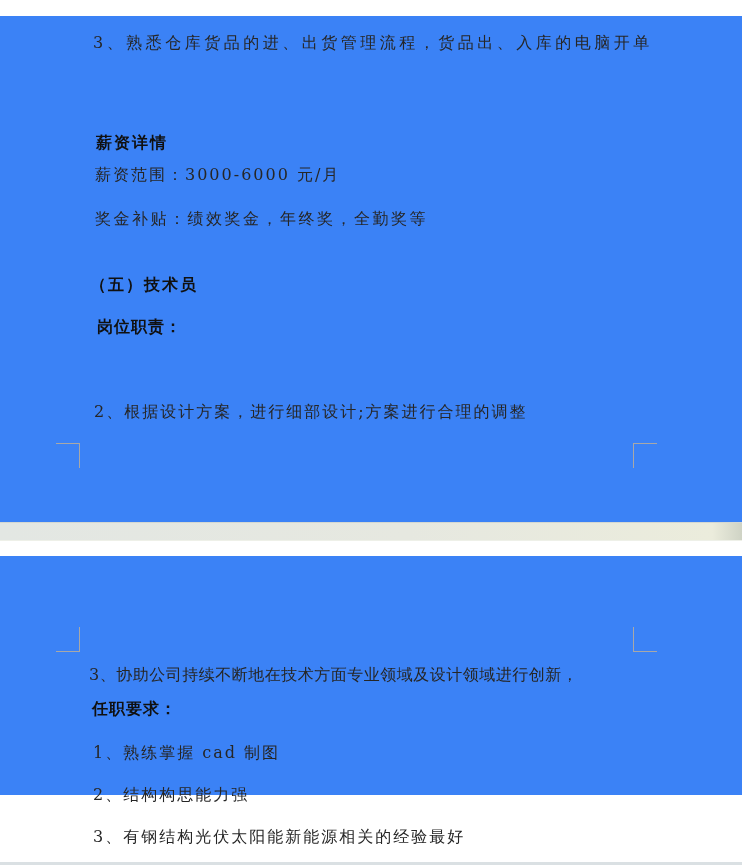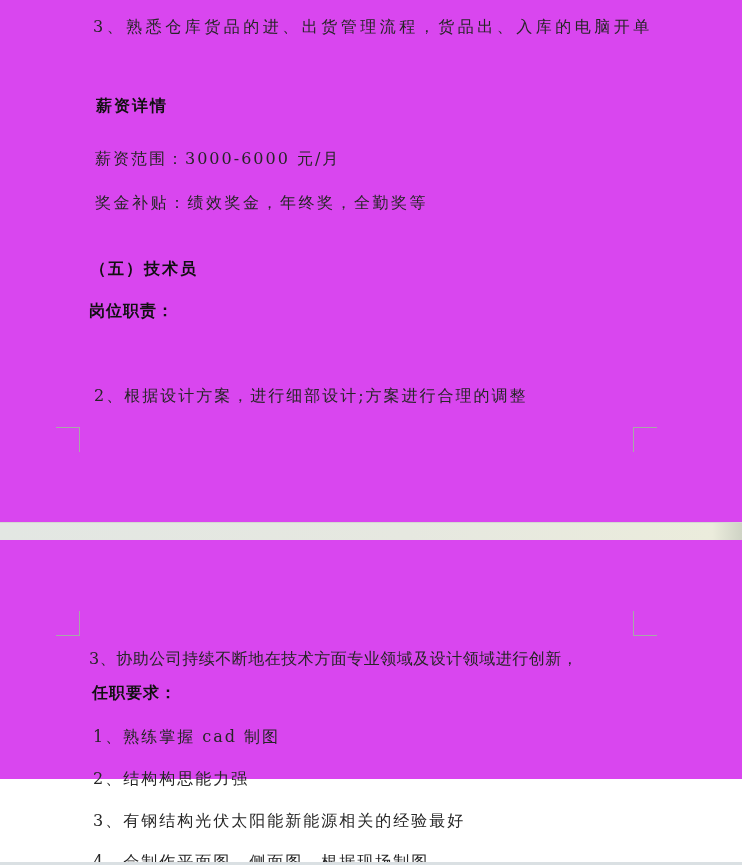--- a/index.html
+++ b/index.html
@@ -1,21 +1,21 @@
 <!DOCTYPE html>
 <html><head>
 <meta charset="utf-8">
 <style>
   html,body{margin:0;padding:0;}
   body{
     width:742px;height:865px;position:relative;overflow:hidden;
     background:#ffffff;
     font-family:"DejaVu Serif","Liberation Serif",serif;
   }
-  .page{position:absolute;left:0;width:742px;background:#d946ef;}
+  .page{position:absolute;left:0;width:742px;background:#3b82f6;margin-top:16px;}
   .line{
     position:absolute;white-space:pre;
     font-size:16px;line-height:21px;color:#262626;
   }
   .bold{font-weight:bold;color:#101010;}
   
   .mark{position:absolute;width:23px;height:24px;}
   .mark.p1-left {left:56px;top:427px;border-top:1px solid #a8a8a8;border-right:1px solid #a8a8a8;}
   .mark.p1-right{left:633px;top:427px;border-top:1px solid #a8a8a8;border-left:1px solid #a8a8a8;}
   .mark.p2-left {left:56px;top:611px;border-bottom:1px solid #a8a8a8;border-right:1px solid #a8a8a8;}
@@ -32,25 +32,25 @@
     background:#dae0e3;z-index:5;
   }
 </style>
 </head>
 <body>
 
 <div style="position:absolute;inset:0;">
 
   <div class="page" style="top:0;height:522px;">
     <div class="line" style="top:16px;left:93px;letter-spacing:3.5px;">3、熟悉仓库货品的进、出货管理流程，货品出、入库的电脑开单</div>
-    <div class="line bold" style="top:95px;left:96px;letter-spacing:2px;">薪资详情</div>
+    <div class="line bold" style="top:116px;left:96px;letter-spacing:2px;">薪资详情</div>
     <div class="line" style="top:148px;left:95px;letter-spacing:2px;">薪资范围：3000-6000 元/月</div>
     <div class="line" style="top:192px;left:95px;letter-spacing:2.5px;">奖金补贴：绩效奖金，年终奖，全勤奖等</div>
     <div class="line bold" style="top:258px;left:90px;letter-spacing:2px;">（五）技术员</div>
-    <div class="line bold" style="top:300px;left:89px;letter-spacing:1px;">岗位职责：</div>
+    <div class="line bold" style="top:300px;left:97px;letter-spacing:1px;">岗位职责：</div>
     <div class="line" style="top:385px;left:94px;letter-spacing:2px;">2、根据设计方案，进行细部设计;方案进行合理的调整</div>
 
     <div class="mark p1-left"></div>
     <div class="mark p1-right"></div>
   </div>
 
   <div class="page-gap"></div>
 
   <div class="page" style="top:540px;height:239px;">
     <div class="mark p2-left" style="top:71px;"></div>

